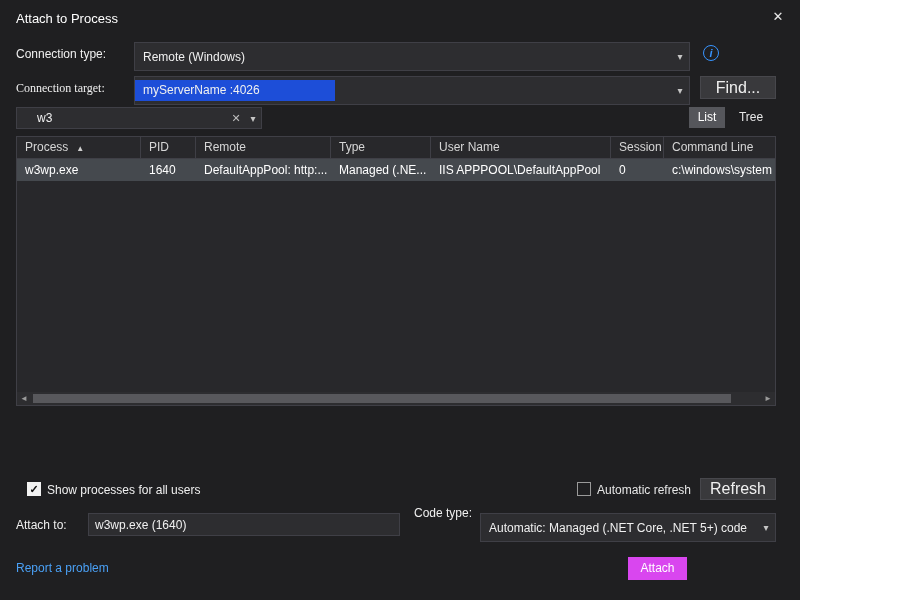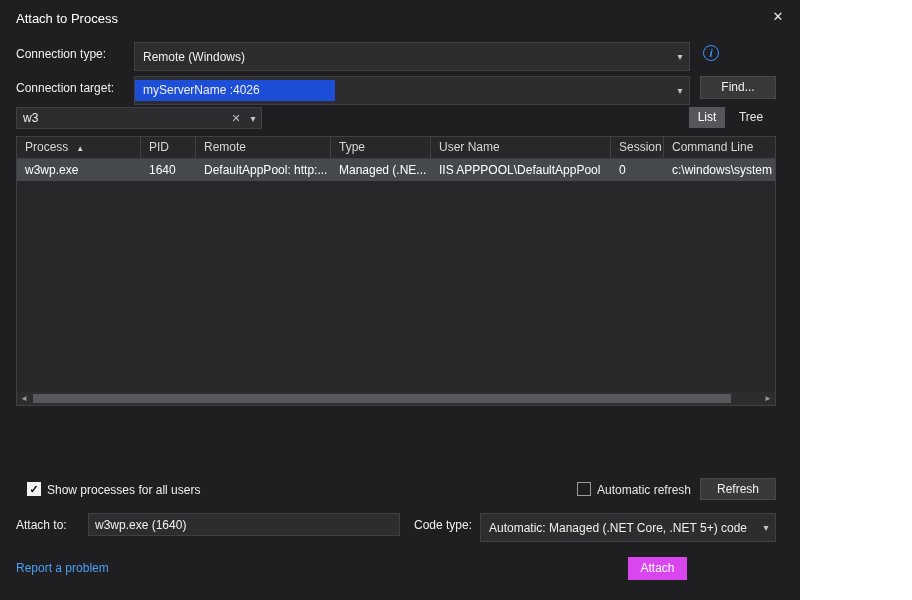--- a/index.html
+++ b/index.html
@@ -16,28 +16,28 @@
   .combo-text { flex:1; padding-left:8px; white-space:nowrap; overflow:hidden; }
   .chevron { width:18px; text-align:center; color:#c5c5c5; font-size:10px; flex:none; }
 
   #conn-type-combo { left:134px; top:42px; width:556px; }
   #conn-target-combo { left:134px; top:76px; width:556px; }
   #conn-target-combo .combo-text { flex:none; width:200px; background:#1d4ed8; height:21px; line-height:21px; }
   #conn-target-combo .spacer { flex:1; }
 
   .info-icon { position:absolute; left:703px; top:45px; width:16px; height:16px; border:1px solid #3794ff; border-radius:50%; color:#3794ff; font-size:11px; font-weight:bold; font-style:italic; display:flex; align-items:center; justify-content:center; cursor:pointer; }
 
-  .btn { position:absolute; background:#39393c; border:1px solid #47474c; color:#f0f0f0; text-align:center; font-size:12px; cursor:pointer; }
+  .btn { position:absolute; background:#39393c; border:1px solid #47474c; color:#f0f0f0; text-align:center; font-size:16px; cursor:pointer; }
   #find-btn { left:700px; top:76px; width:76px; height:23px; line-height:21px; }
   #refresh-btn { left:700px; top:478px; width:76px; height:22px; line-height:20px; }
   #cancel-btn { left:700px; top:557px; width:76px; height:23px; line-height:21px;margin-top:48px; }
   #attach-btn { position:absolute; left:628px; top:557px; width:59px; height:23px; line-height:23px; background:#d946ef; border:none; color:#ffffff; text-align:center; font-size:12px; cursor:pointer; }
 
   .filterbox { position:absolute; left:16px; top:107px; width:246px; height:22px; background:#2d2d30; border:1px solid #3f3f46; display:flex; align-items:center; }
-  .filterbox input { flex:1; background:transparent; border:none; outline:none; color:#f0f0f0; font-size:12px; padding-left:6px; font-family:"Liberation Sans", sans-serif; }
+  .filterbox input { flex:1; background:transparent; border:none; outline:none; color:#f0f0f0; font-size:12px; padding-left:20px; font-family:"Liberation Sans", sans-serif; }
   .filter-clear { width:18px; text-align:center; color:#bdbdbd; font-size:11px; cursor:pointer; }
   .filter-chevron { width:16px; text-align:center; color:#c5c5c5; font-size:10px; cursor:pointer; }
 
   .view-toggle-list { position:absolute; left:689px; top:107px; width:36px; height:21px; background:#55565b; color:#ffffff; text-align:center; line-height:21px; cursor:pointer; }
   .view-toggle-tree { position:absolute; left:731px; top:107px; width:40px; height:21px; color:#e6e6e6; text-align:center; line-height:21px; cursor:pointer; }
 
   .table { position:absolute; left:16px; top:136px; width:760px; height:270px; background:#28282b; border:1px solid #3f3f46; }
   .thead { display:flex; height:22px; border-bottom:1px solid #3f3f46; background:#28282b; }
   .th { border-right:1px solid #3f3f46; padding-left:8px; line-height:21px; color:#d6d6d6; white-space:nowrap; overflow:hidden; cursor:pointer; }
   .sort-icon { font-size:8px; margin-left:8px; color:#d0d0d0; }
@@ -76,21 +76,21 @@
 
     <div class="lbl" style="left:16px; top:47px;">Connection type:</div>
     <div class="combo" id="conn-type-combo">
       <span class="combo-text">Remote (Windows)</span>
       <span class="chevron">▾</span>
     </div>
     <div class="info-icon">
       <span>i</span>
     </div>
 
-    <div class="lbl" style="left:16px; top:81px;">Connection target:</div>
+    <div class="lbl" style="left:16px; top:81px;font-family:Liberation Serif, serif;">Connection target:</div>
     <div class="combo" id="conn-target-combo">
       <span class="combo-text">myServerName :4026</span>
       <span class="spacer"></span>
       <span class="chevron">▾</span>
     </div>
     <div class="btn" id="find-btn">Find...</div>
 
     <div class="filterbox">
       <input type="text" value="w3" style="">
       <span class="filter-clear">✕</span>
@@ -132,21 +132,21 @@
     <div class="checkbox cb-checked" id="show-all-cb">
       <span>✓</span>
     </div>
     <div class="lbl" id="show-all-label">Show processes for all users</div>
     <div class="checkbox cb-unchecked" id="auto-refresh-cb"></div>
     <div class="lbl" id="auto-refresh-label">Automatic refresh</div>
     <div class="btn" id="refresh-btn">Refresh</div>
 
     <div class="lbl" style="left:16px; top:518px;">Attach to:</div>
     <input type="text" class="textfield" id="attach-to-input" value="w3wp.exe (1640)" style="">
-    <div class="lbl" style="left:414px; top:518px;">Code type:</div>
+    <div class="lbl" style="left:414px; top:506px;">Code type:</div>
     <div class="combo" id="code-type-combo">
       <span class="combo-text">Automatic: Managed (.NET Core, .NET 5+) code</span>
       <span class="chevron">▾</span>
     </div>
 
     <div class="link">Report a problem</div>
     <div id="attach-btn">Attach</div>
     <div class="btn" id="cancel-btn">Cancel</div>
 
   </div>

